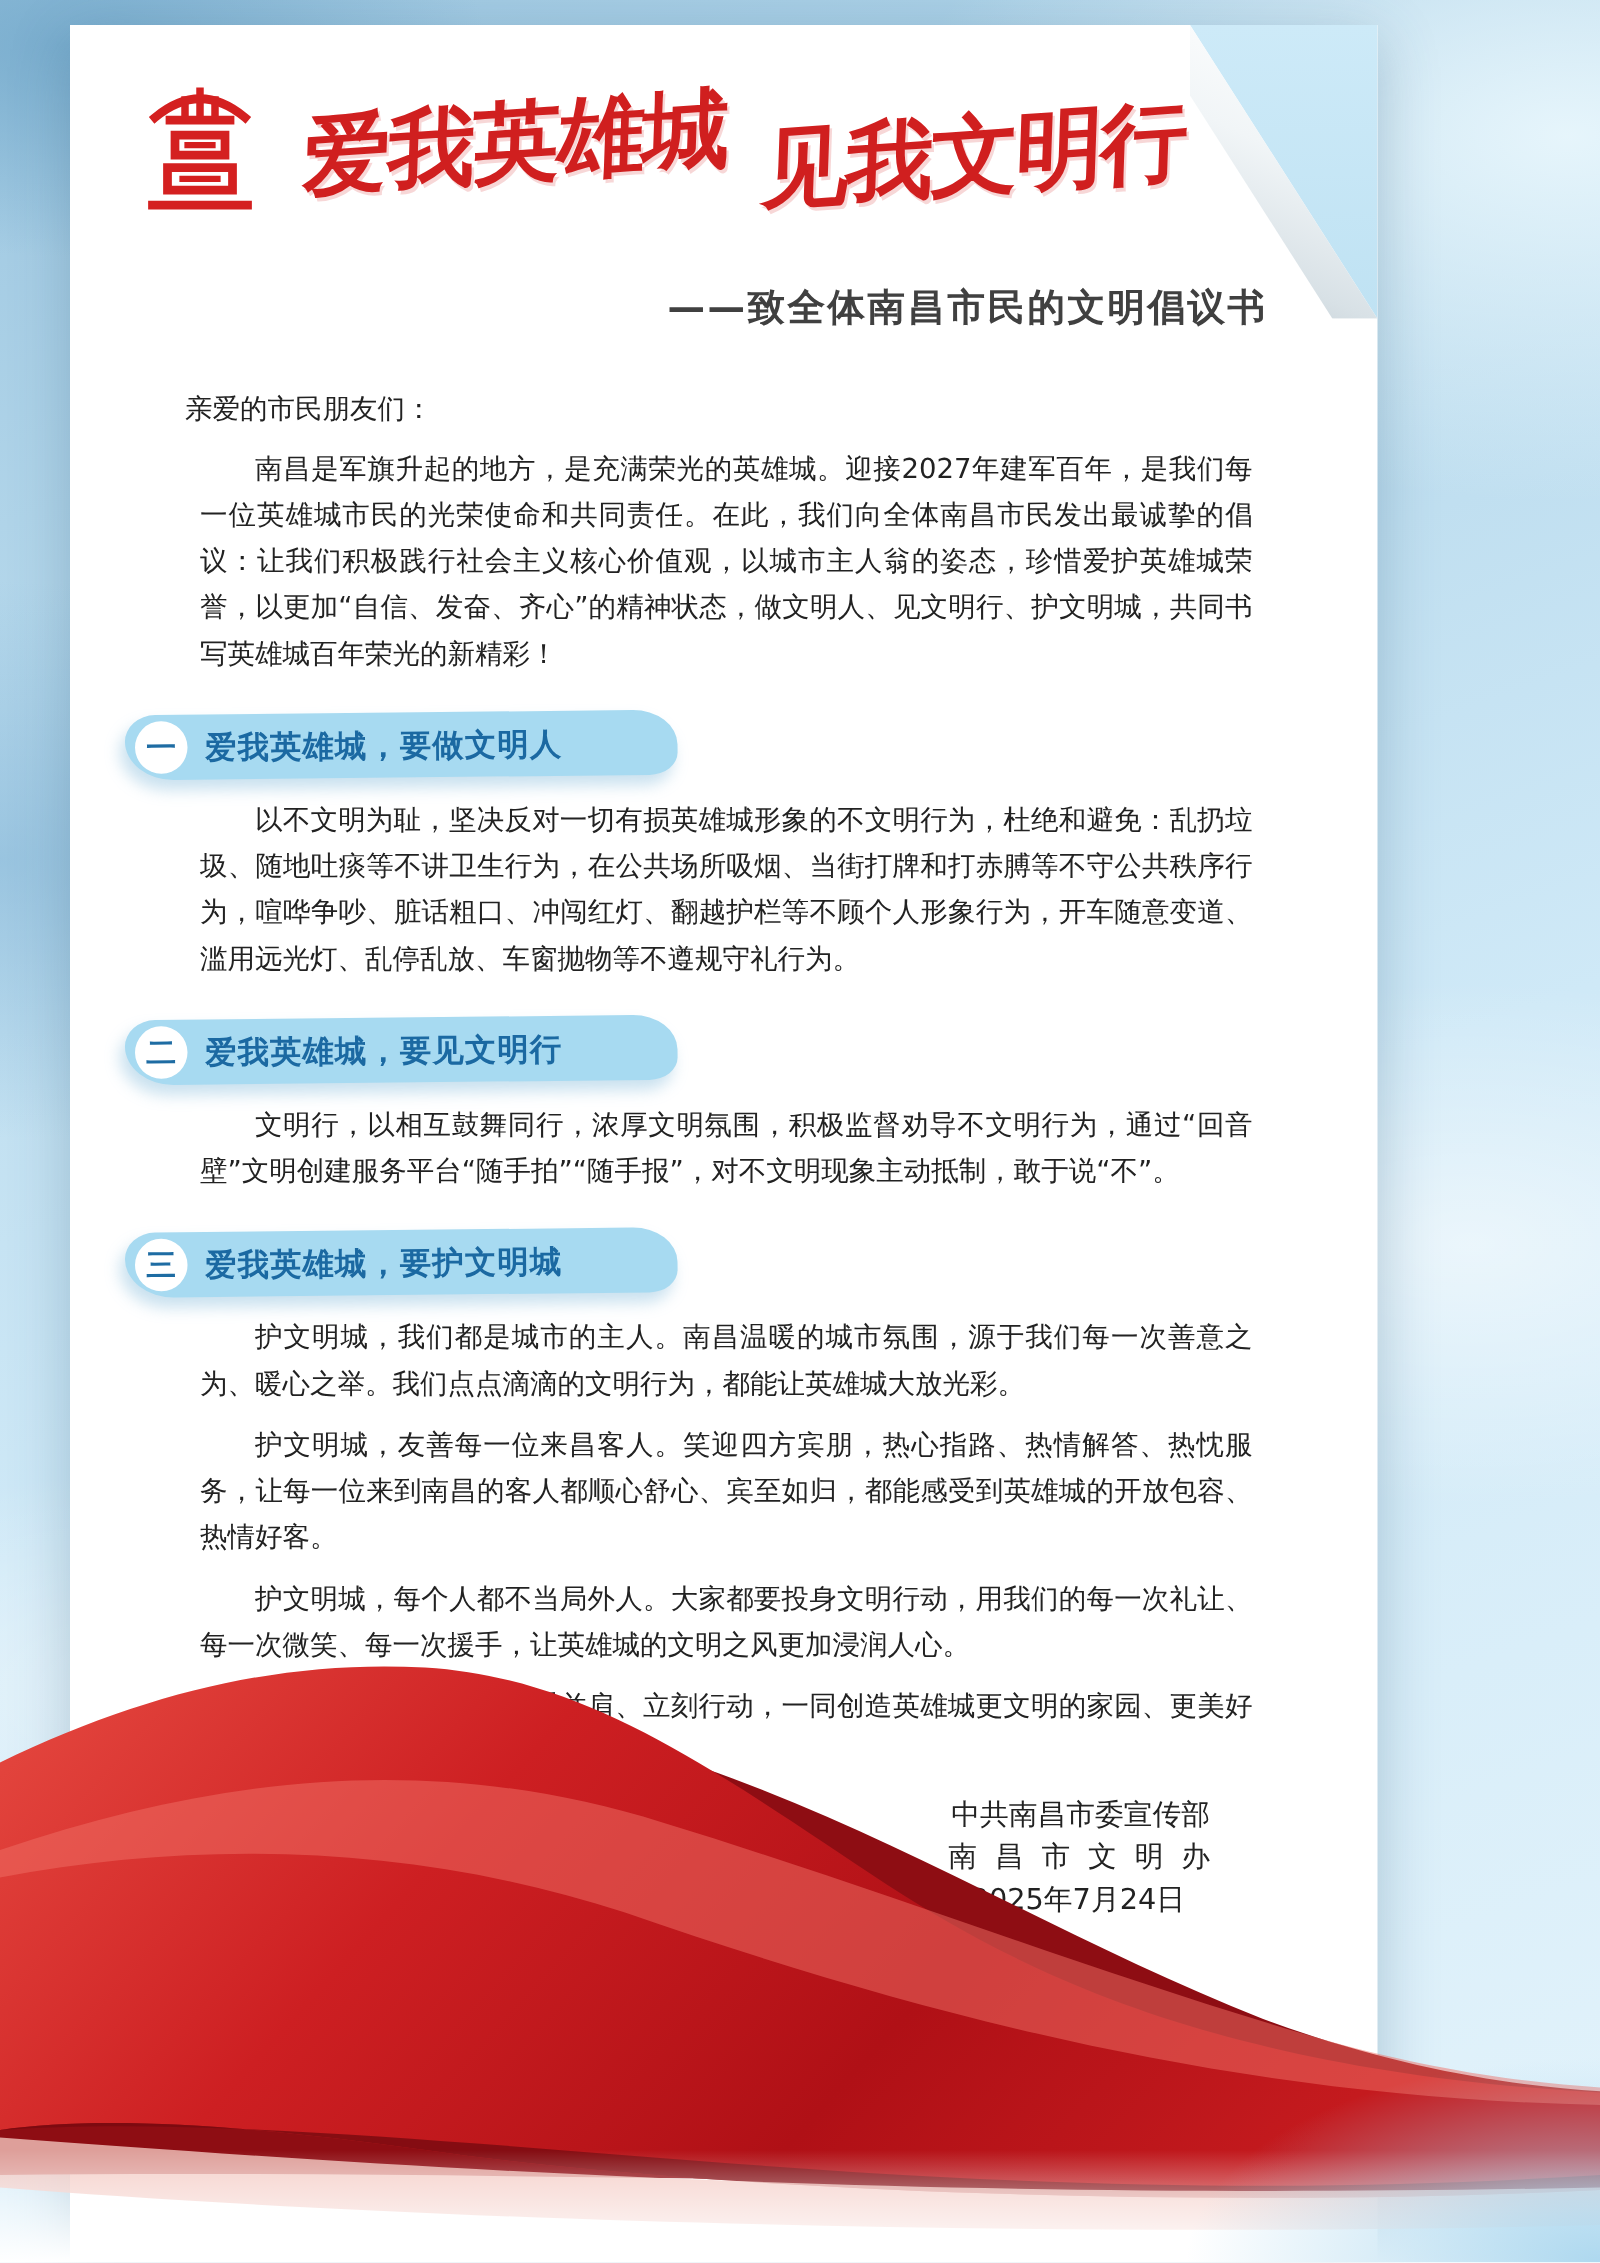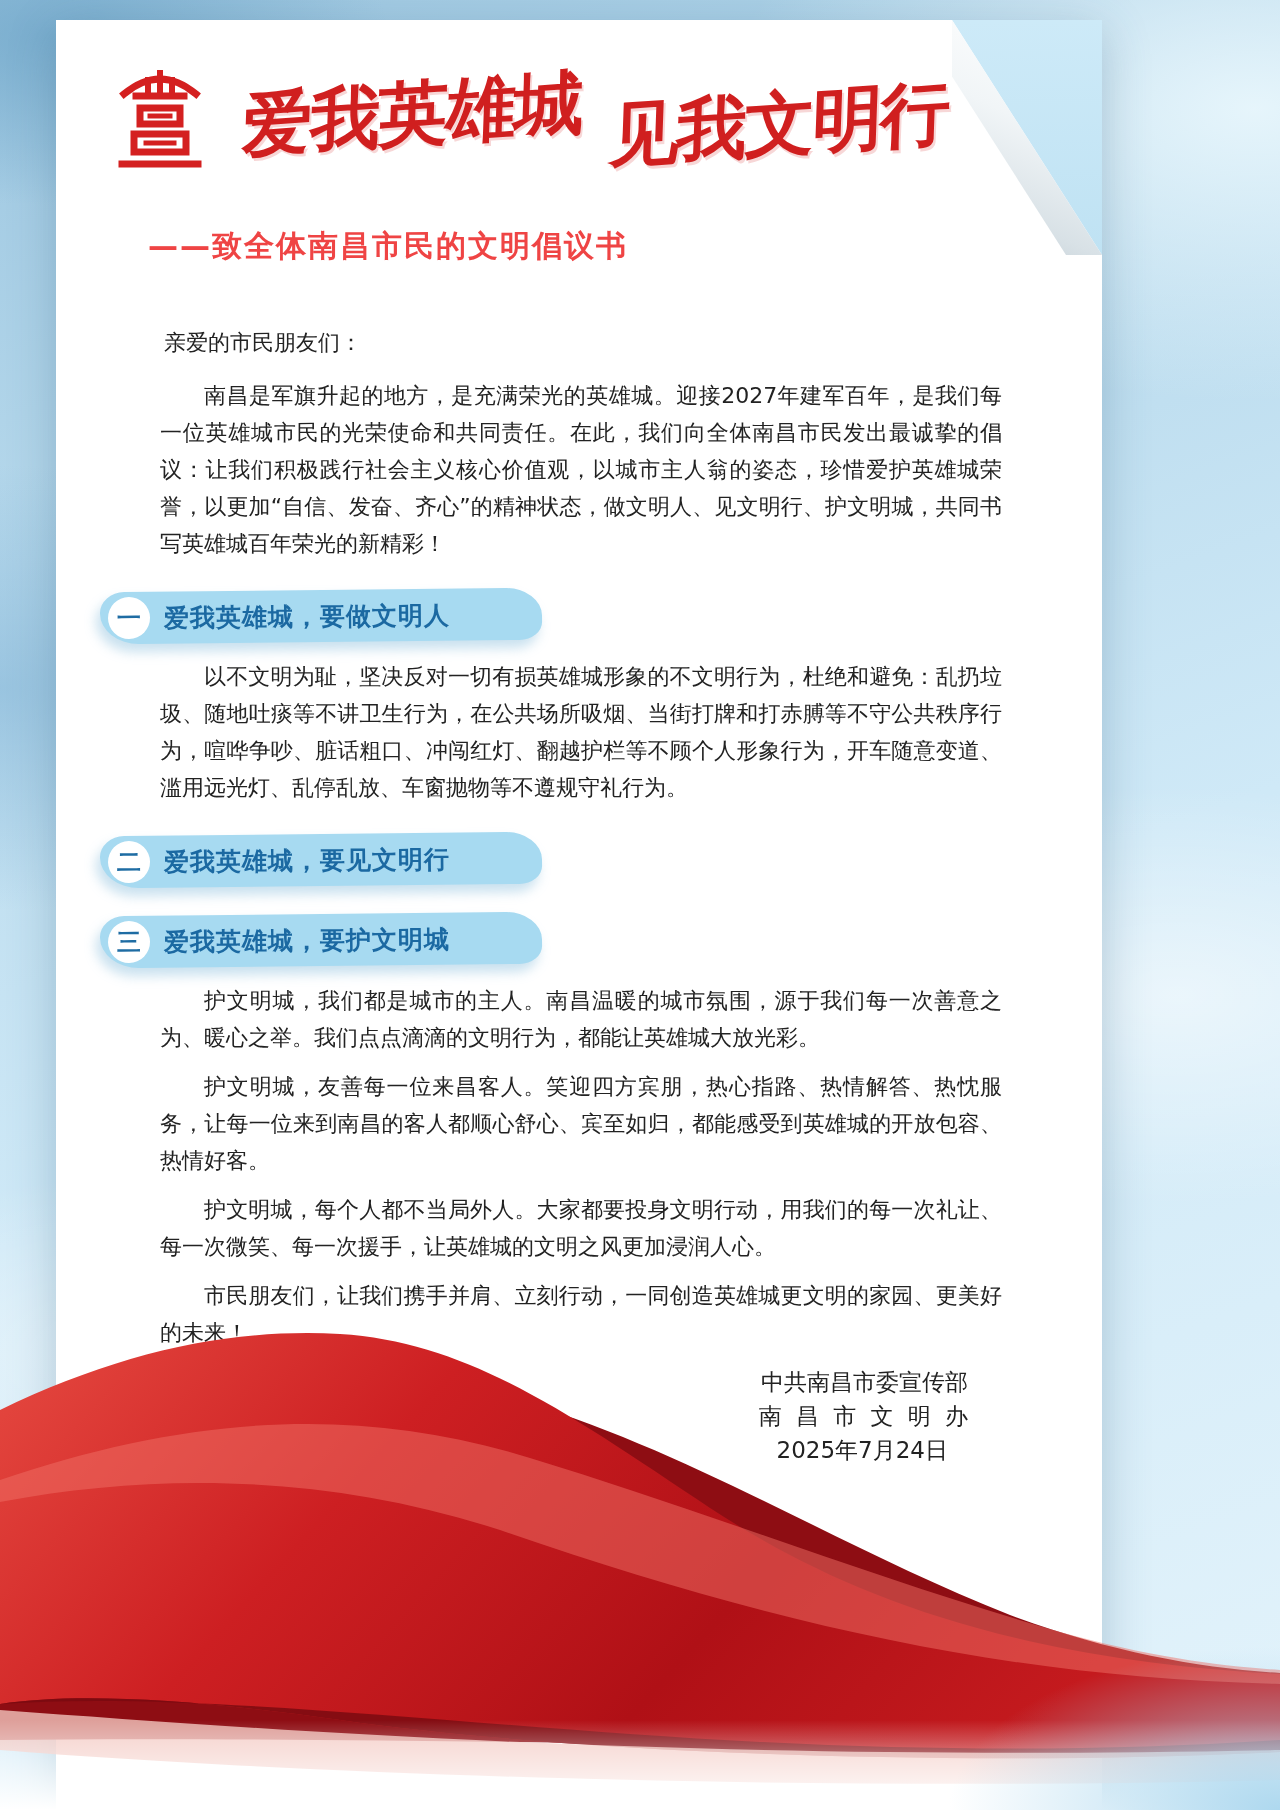--- a/index.html
+++ b/index.html
@@ -28,26 +28,26 @@
     background:linear-gradient(205deg,#ffffff 8%,#f1f5f7 45%,#d8e1e6 78%,#bfcad1 100%);
     clip-path:polygon(0% 0%,100% 100%,76% 100%,0% 24%);}
   
   .logo{position:absolute;left:54px;top:40px;width:100px;height:116px;}
   
   .title-row{position:absolute;left:186px;top:48px;width:760px;white-space:nowrap;}
   .t1,.t2{display:inline-block;font-weight:bold;color:#d01f1f;font-size:70px;
     letter-spacing:-2px;transform:rotate(-4deg) skewX(-6deg);
     text-shadow:2px 3px 0 rgba(208,31,31,.18);}
   .t2{margin-left:22px;transform:rotate(-4deg) skewX(-6deg) translateY(10px);}
-  .subtitle{position:absolute;top:206px;left:92px;right:88px;text-align:left;
-    font-size:30px;font-weight:bold;color:#ef4444;letter-spacing:2px;}
+  .subtitle{position:absolute;top:206px;left:92px;right:88px;text-align:right;
+    font-size:30px;font-weight:bold;color:#404040;letter-spacing:2px;}
   
   .bodytext{position:absolute;top:288px;left:92px;right:88px;
     font-size:22px;line-height:37px;color:#222;}
-  .salutation{margin:16px;font-family:Liberation Serif, serif;}
+  .salutation{margin:0;font-family:Liberation Serif, serif;}
   .para{margin:12px;text-indent:2em;text-align:justify;}
   
   .sec-header{display:flex;align-items:center;width:max-content;max-width:92%;
     margin:28px 0 16px -48px;padding:5px 92px 5px 8px;
     background:#a7daf1;border-radius:30px 44px 28px 48px / 26px 34px 22px 38px;
     box-shadow:-4px 8px 12px rgba(120,180,215,.40);transform:rotate(-0.6deg);}
   .sec-num{width:42px;height:42px;border-radius:50%;background:#ffffff;
     display:flex;align-items:center;justify-content:center;margin-right:14px;flex:none;}
   .sec-num i{font-style:normal;font-weight:bold;font-size:24px;color:#1e6ca3;}
   .sec-title{font-size:25px;font-weight:bold;color:#1b69a2;letter-spacing:1px;}
@@ -100,20 +100,21 @@
         <span class="sec-title">爱我英雄城，要做文明人</span>
       </div>
       <p class="para">以不文明为耻，坚决反对一切有损英雄城形象的不文明行为，杜绝和避免：乱扔垃圾、随地吐痰等不讲卫生行为，在公共场所吸烟、当街打牌和打赤膊等不守公共秩序行为，喧哗争吵、脏话粗口、冲闯红灯、翻越护栏等不顾个人形象行为，开车随意变道、滥用远光灯、乱停乱放、车窗抛物等不遵规守礼行为。</p>
 
       <div class="sec-header">
         <span class="sec-num">
             <i>二</i>
           </span>
         <span class="sec-title">爱我英雄城，要见文明行</span>
       </div>
+      <p class="para">文明行，以相互鼓舞同行，浓厚文明氛围，积极监督劝导不文明行为，通过“回音壁”文明创建服务平台“随手拍”“随手报”，对不文明现象主动抵制，敢于说“不”。</p>
 
       <div class="sec-header">
         <span class="sec-num">
             <i>三</i>
           </span>
         <span class="sec-title">爱我英雄城，要护文明城</span>
       </div>
       <p class="para">护文明城，我们都是城市的主人。南昌温暖的城市氛围，源于我们每一次善意之为、暖心之举。我们点点滴滴的文明行为，都能让英雄城大放光彩。</p>
       <p class="para">护文明城，友善每一位来昌客人。笑迎四方宾朋，热心指路、热情解答、热忱服务，让每一位来到南昌的客人都顺心舒心、宾至如归，都能感受到英雄城的开放包容、热情好客。</p>
       <p class="para">护文明城，每个人都不当局外人。大家都要投身文明行动，用我们的每一次礼让、每一次微笑、每一次援手，让英雄城的文明之风更加浸润人心。</p>

